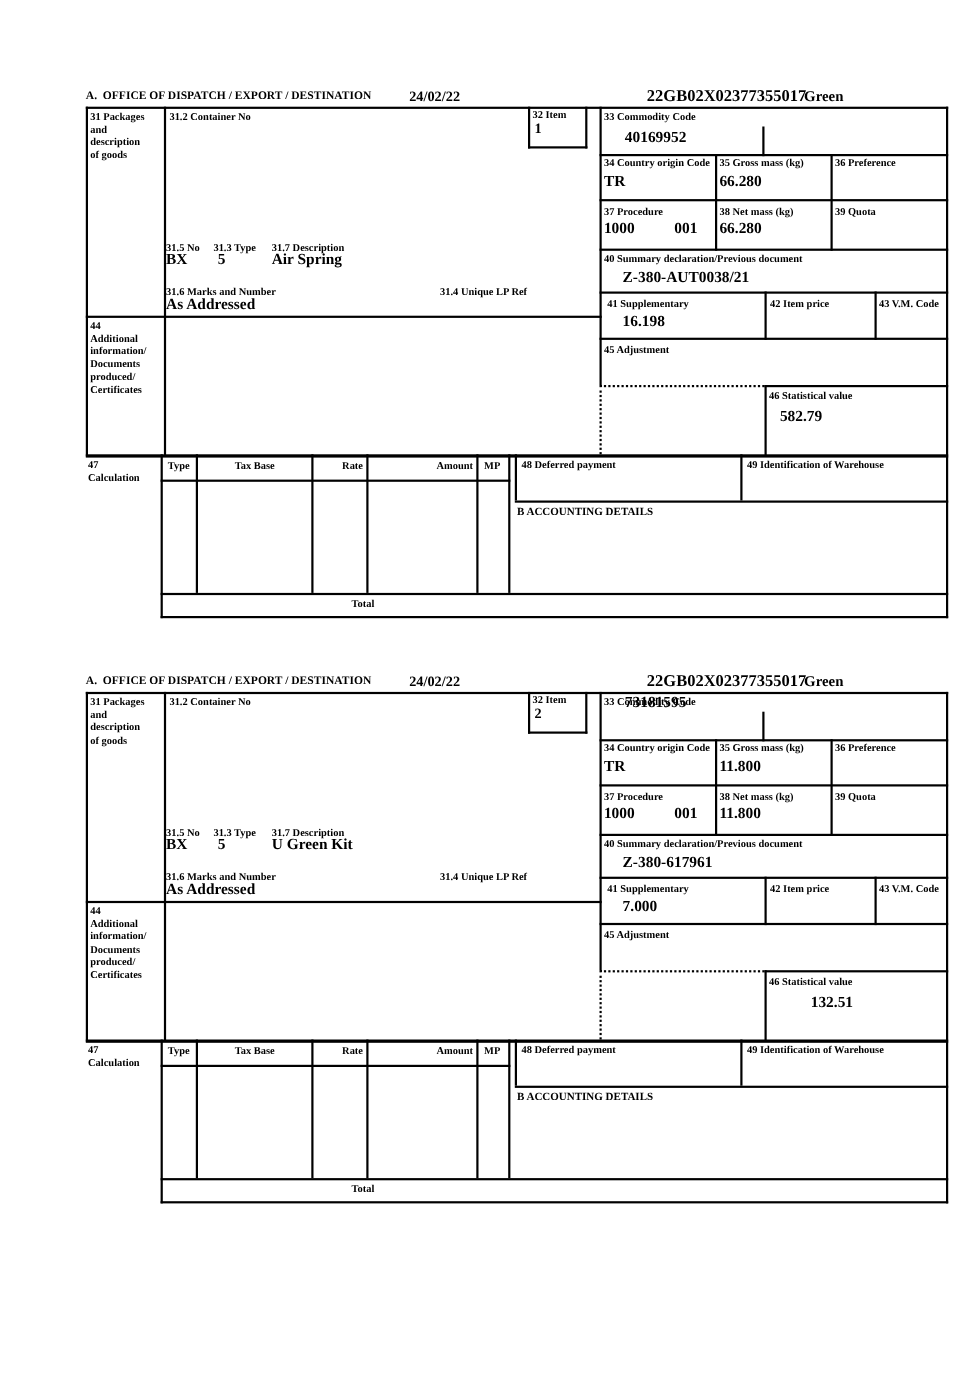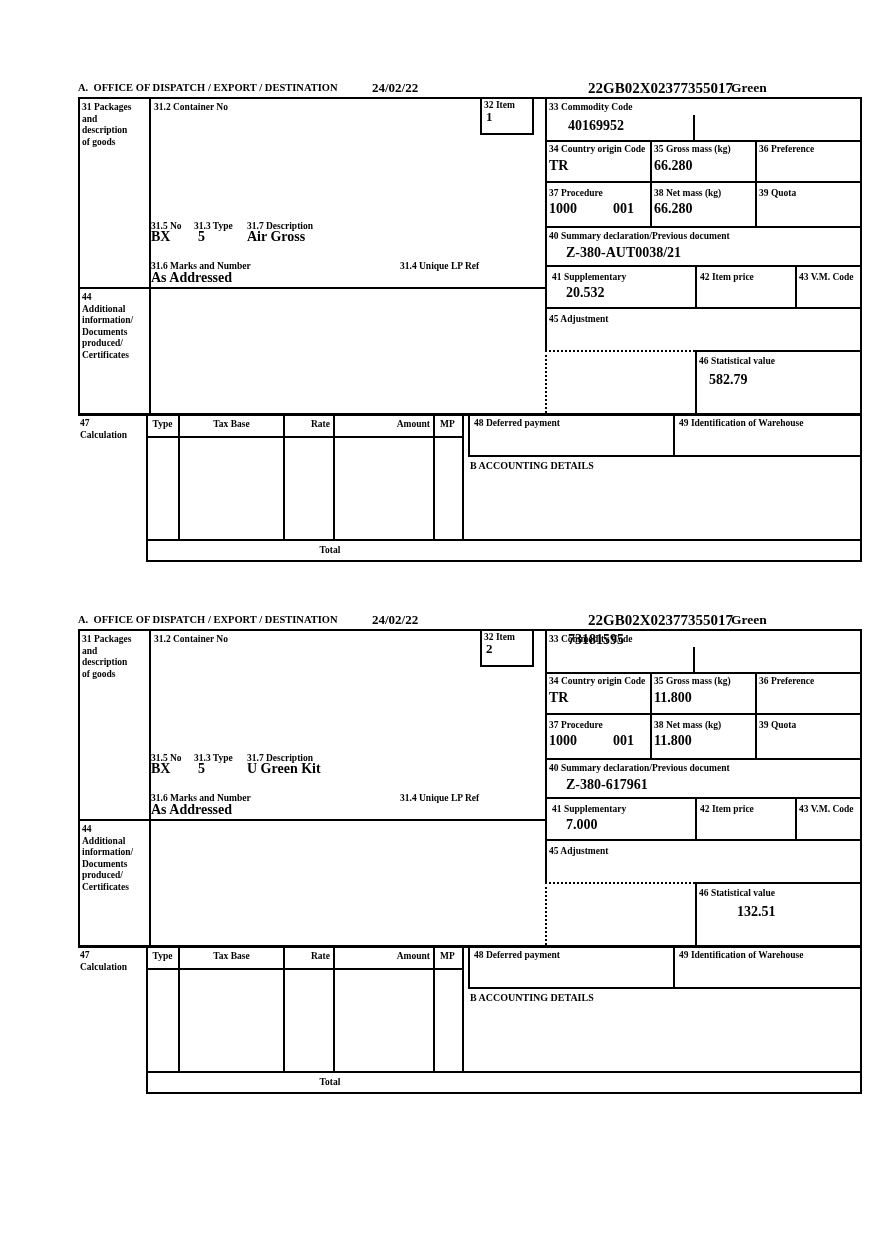--- a/index.html
+++ b/index.html
@@ -85,42 +85,42 @@
 Calculation</div>
 
   <div class="lbl" style="left:76px;top:22px">31.2 Container No</div>
   <div class="lbl" style="left:406px;top:20px">32 Item</div>
   <div class="val" style="left:408px;top:30px;font-size:13px">1</div>
   <div class="lbl" style="left:73px;top:141px">31.5 No</div>
   <div class="lbl" style="left:116px;top:141px">31.3 Type</div>
   <div class="lbl" style="left:169px;top:141px">31.7 Description</div>
   <div class="val" style="left:73px;top:150px">BX</div>
   <div class="val" style="left:120px;top:150px">5</div>
-  <div class="val" style="left:169px;top:150px">Air Gross</div>
+  <div class="val" style="left:169px;top:150px">Air Spring</div>
   <div class="lbl" style="left:73px;top:181px">31.6 Marks and Number</div>
   <div class="lbl" style="left:322px;top:181px">31.4 Unique LP Ref</div>
   <div class="val" style="left:73px;top:191px">As Addressed</div>
 
   <div class="lbl" style="left:471px;top:22px">33 Commodity Code</div>
   <div class="val" style="left:490px;top:39px">40169952</div>
   <div class="lbl" style="left:471px;top:64px">34 Country origin Code</div>
   <div class="val" style="left:471px;top:79px">TR</div>
   <div class="lbl" style="left:576px;top:64px">35 Gross mass (kg)</div>
   <div class="val" style="left:576px;top:79px">66.280</div>
   <div class="lbl" style="left:681px;top:64px">36 Preference</div>
   <div class="lbl" style="left:471px;top:108px">37 Procedure</div>
   <div class="val" style="left:471px;top:122px">1000</div>
   <div class="val" style="left:535px;top:122px">001</div>
   <div class="lbl" style="left:576px;top:108px">38 Net mass (kg)</div>
   <div class="val" style="left:576px;top:122px">66.280</div>
   <div class="lbl" style="left:681px;top:108px">39 Quota</div>
   <div class="lbl" style="left:471px;top:151px">40 Summary declaration/Previous document</div>
   <div class="val" style="left:488px;top:166px">Z-380-AUT0038/21</div>
   <div class="lbl" style="left:474px;top:192px">41 Supplementary</div>
-  <div class="val" style="left:488px;top:206px">20.532</div>
+  <div class="val" style="left:488px;top:206px">16.198</div>
   <div class="lbl" style="left:622px;top:192px">42 Item price</div>
   <div class="lbl" style="left:721px;top:192px">43 V.M. Code</div>
   <div class="lbl" style="left:471px;top:234px">45 Adjustment</div>
   <div class="lbl" style="left:621px;top:276px">46 Statistical value</div>
   <div class="val" style="left:631px;top:293px">582.79</div>
 
   <div class="lbl cen" style="left:68px;top:339px;width:33px">Type</div>
   <div class="lbl cen" style="left:102px;top:339px;width:103px">Tax Base</div>
   <div class="lbl rgt" style="left:205px;top:339px;width:47px">Rate</div>
   <div class="lbl rgt" style="left:255px;top:339px;width:97px">Amount</div>

